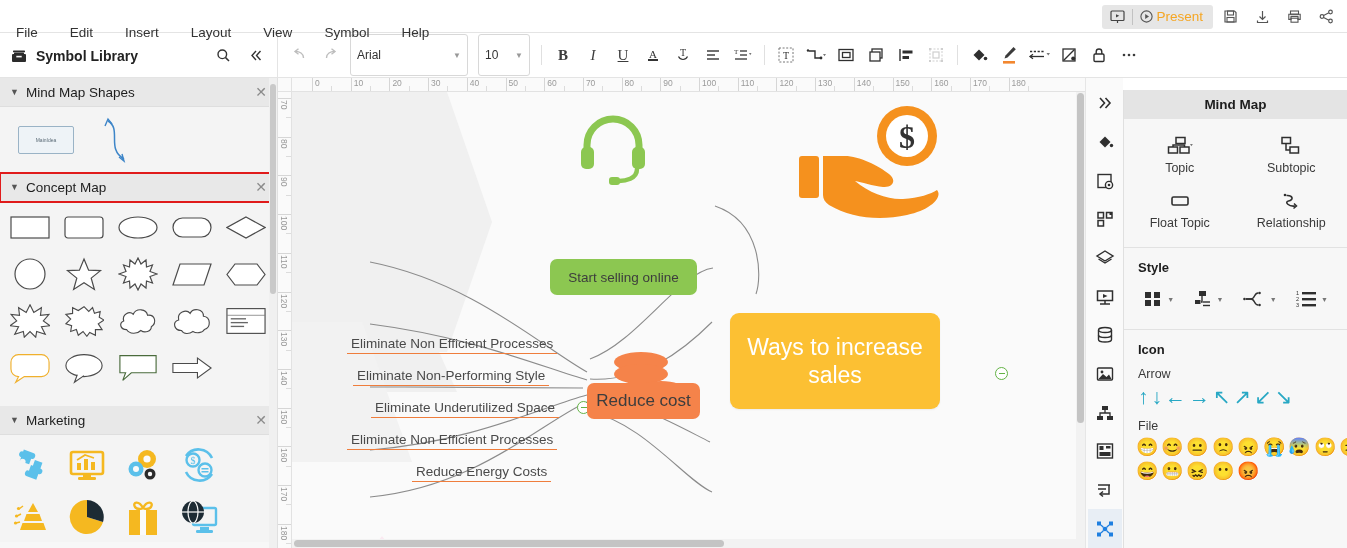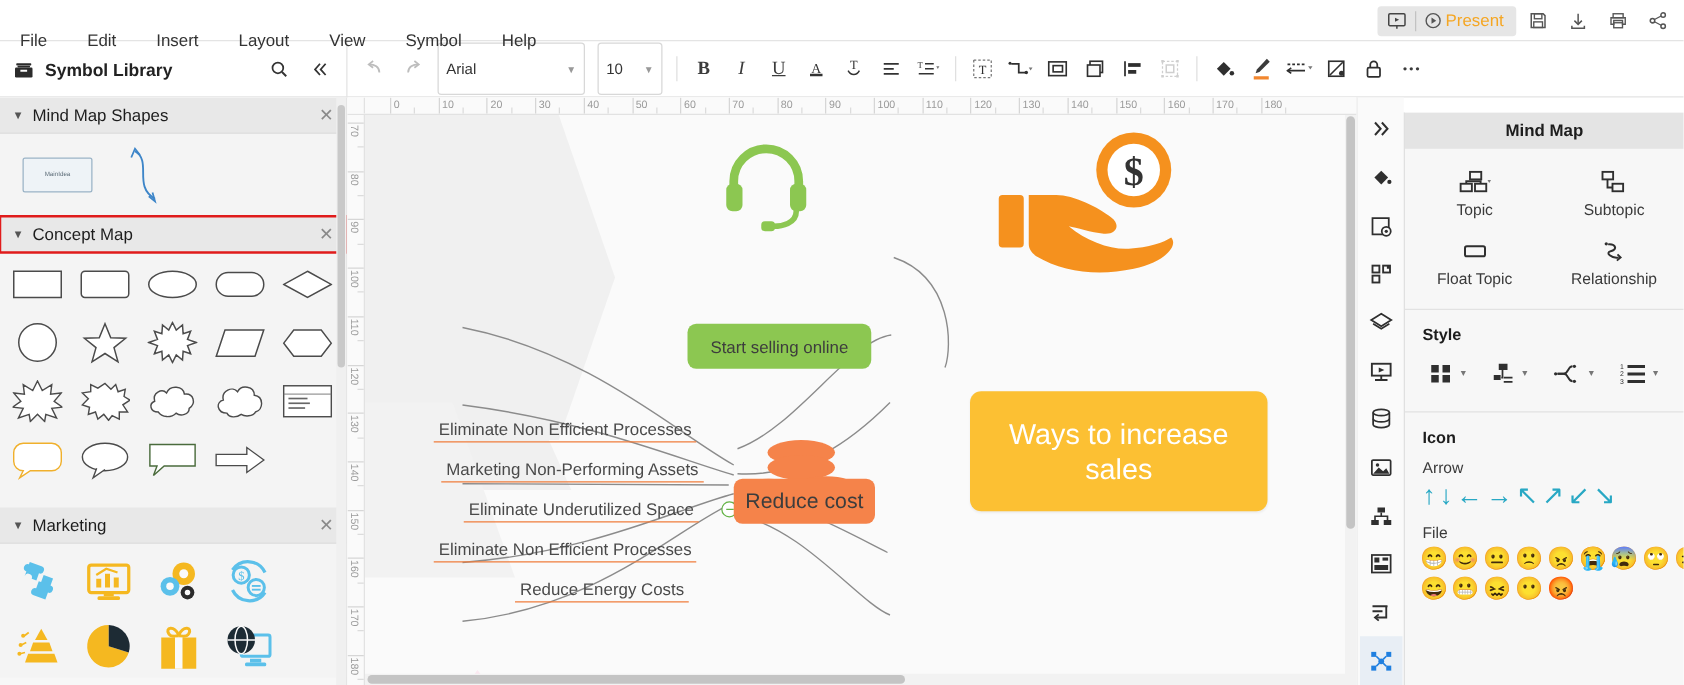--- a/index.html
+++ b/index.html
@@ -815,31 +815,31 @@
               <ellipse cx="50" cy="12" rx="27" ry="10" fill="#f5834a"></ellipse>
               <ellipse cx="50" cy="24" rx="27" ry="10" fill="#f5834a"></ellipse>
               <ellipse cx="24" cy="42" rx="24" ry="9" fill="#f5834a"></ellipse>
               <ellipse cx="70" cy="40" rx="24" ry="9" fill="#f5834a"></ellipse>
               <ellipse cx="24" cy="53" rx="24" ry="9" fill="#f5834a"></ellipse>
               <ellipse cx="70" cy="52" rx="24" ry="9" fill="#f5834a"></ellipse>
             </svg>
           </div>
 
           <div class="leaf" style="left:55px; top:244px;">Eliminate Non Efficient Processes</div>
-          <div class="leaf" style="left:61px; top:276px;">Marketing Non-Performing Assets</div>
+          <div class="leaf" style="left:61px; top:276px;">Eliminate Non-Performing Style</div>
           <div class="leaf" style="left:79px; top:308px;">Eliminate Underutilized Space</div>
           <div class="leaf" style="left:55px; top:340px;">Eliminate Non Efficient Processes</div>
           <div class="leaf" style="left:120px; top:372px;">Reduce Energy Costs</div>
 
           <div class="collapse-dot" style="left:285px; top:309px;"></div>
           <div class="collapse-dot" style="left:703px; top:275px;"></div>
 
           <div class="node node-green" style="left:258px; top:167px; width:147px; height:36px;">Start selling online</div>
           <div class="node node-orange" style="left:295px; top:291px; width:113px; height:36px;">Reduce cost</div>
-          <div class="node node-central" style="left:484px; top:221px; width:238px; height:96px;">Ways to increase sales</div>
+          <div class="node node-central" style="left:438px; top:221px; width:210px; height:96px;">Ways to increase sales</div>
 
           <div class="canvas-scrollbar-v">
             <div class="cv-thumb"></div>
           </div>
           <div class="canvas-scrollbar-h">
             <div class="ch-thumb"></div>
           </div>
         </div>
       </div>
     </div>

